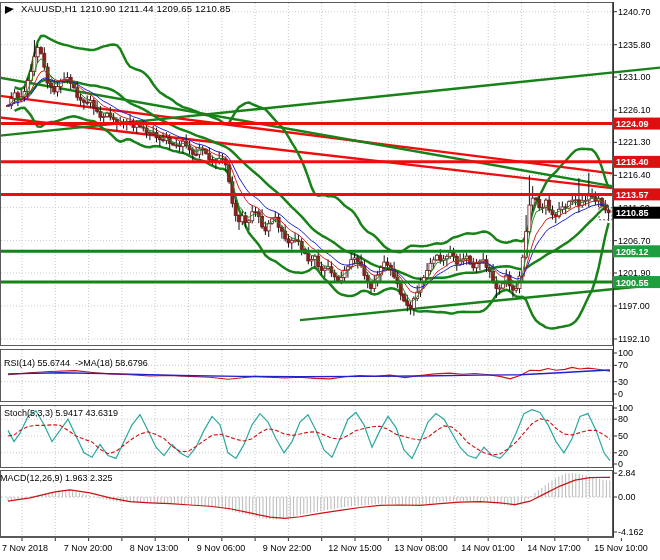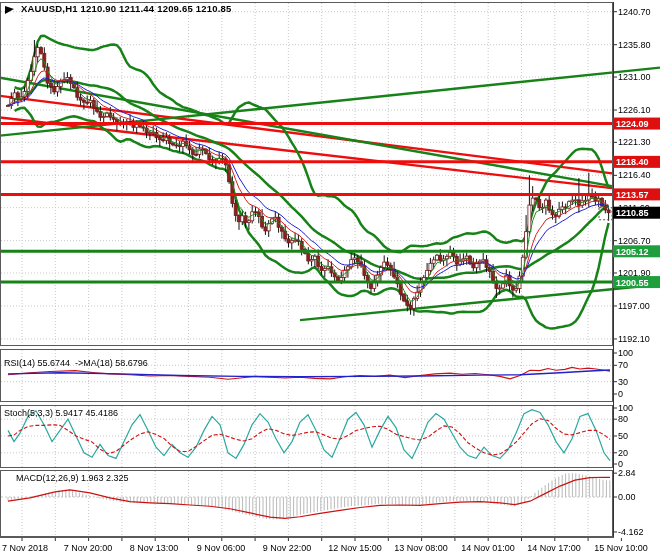--- a/index.html
+++ b/index.html
@@ -1,23 +1,23 @@
 <!DOCTYPE html>
 <html><head>
 <meta charset="utf-8">
 <style>
   html,body{margin:0;padding:0;background:#fff;}
   #root{position:relative;width:660px;height:560px;background:#ffffff;overflow:hidden;
         font-family:"Liberation Sans", sans-serif;font-size:9px;color:#000;}
   #plot{position:absolute;left:0;top:0;}
   .overlay{position:absolute;white-space:pre;pointer-events:none;}
-  .chart-title{left:21px;top:3px;font-size:9.5px;font-weight:700;letter-spacing:0.2px;}
+  .chart-title{left:21px;top:3px;font-size:9.5px;font-weight:400;letter-spacing:0.2px;}
   #rsi-label{left:4px;top:358px;}
   #stoch-label{left:4px;top:408px;}
-  #macd-label{left:16px;top:473px;}
+  #macd-label{left:0;top:473px;}
   .marker{left:5px;top:6px;width:0;height:0;border-left:9px solid #000;border-top:3px solid transparent;border-bottom:5px solid transparent;}
 </style>
 </head>
 <body>
 
 <div id="root">
   <svg id="plot" width="660" height="560">
       <line x1="22" y1="3" x2="22" y2="345" stroke="#c9c9c9" stroke-width="1" stroke-dasharray="1 2"></line>
       <line x1="22" y1="350" x2="22" y2="401" stroke="#c9c9c9" stroke-width="1" stroke-dasharray="1 2"></line>
       <line x1="22" y1="406" x2="22" y2="467" stroke="#c9c9c9" stroke-width="1" stroke-dasharray="1 2"></line>
@@ -763,15 +763,15 @@
       <text x="287" y="551" font-size="9" fill="#000" font-family="&quot;Liberation Sans&quot;, sans-serif" text-anchor="middle">9 Nov 22:00</text>
       <text x="355" y="551" font-size="9" fill="#000" font-family="&quot;Liberation Sans&quot;, sans-serif" text-anchor="middle">12 Nov 15:00</text>
       <text x="421" y="551" font-size="9" fill="#000" font-family="&quot;Liberation Sans&quot;, sans-serif" text-anchor="middle">13 Nov 08:00</text>
       <text x="488" y="551" font-size="9" fill="#000" font-family="&quot;Liberation Sans&quot;, sans-serif" text-anchor="middle">14 Nov 01:00</text>
       <text x="554" y="551" font-size="9" fill="#000" font-family="&quot;Liberation Sans&quot;, sans-serif" text-anchor="middle">14 Nov 17:00</text>
       <text x="621" y="551" font-size="9" fill="#000" font-family="&quot;Liberation Sans&quot;, sans-serif" text-anchor="middle">15 Nov 10:00</text>
     </svg>
   <div class="overlay marker"></div>
   <div class="overlay chart-title">XAUUSD,H1 1210.90 1211.44 1209.65 1210.85</div>
   <div class="overlay" id="rsi-label">RSI(14) 55.6744  -&gt;MA(18) 58.6796</div>
-  <div class="overlay" id="stoch-label">Stoch(5,3,3) 5.9417 45.4186</div>
+  <div class="overlay" id="stoch-label">Stoch(5,3,3) 5.9417 43.6319</div>
   <div class="overlay" id="macd-label">MACD(12,26,9) 1.963 2.325</div>
 </div>
 
 </body></html>

